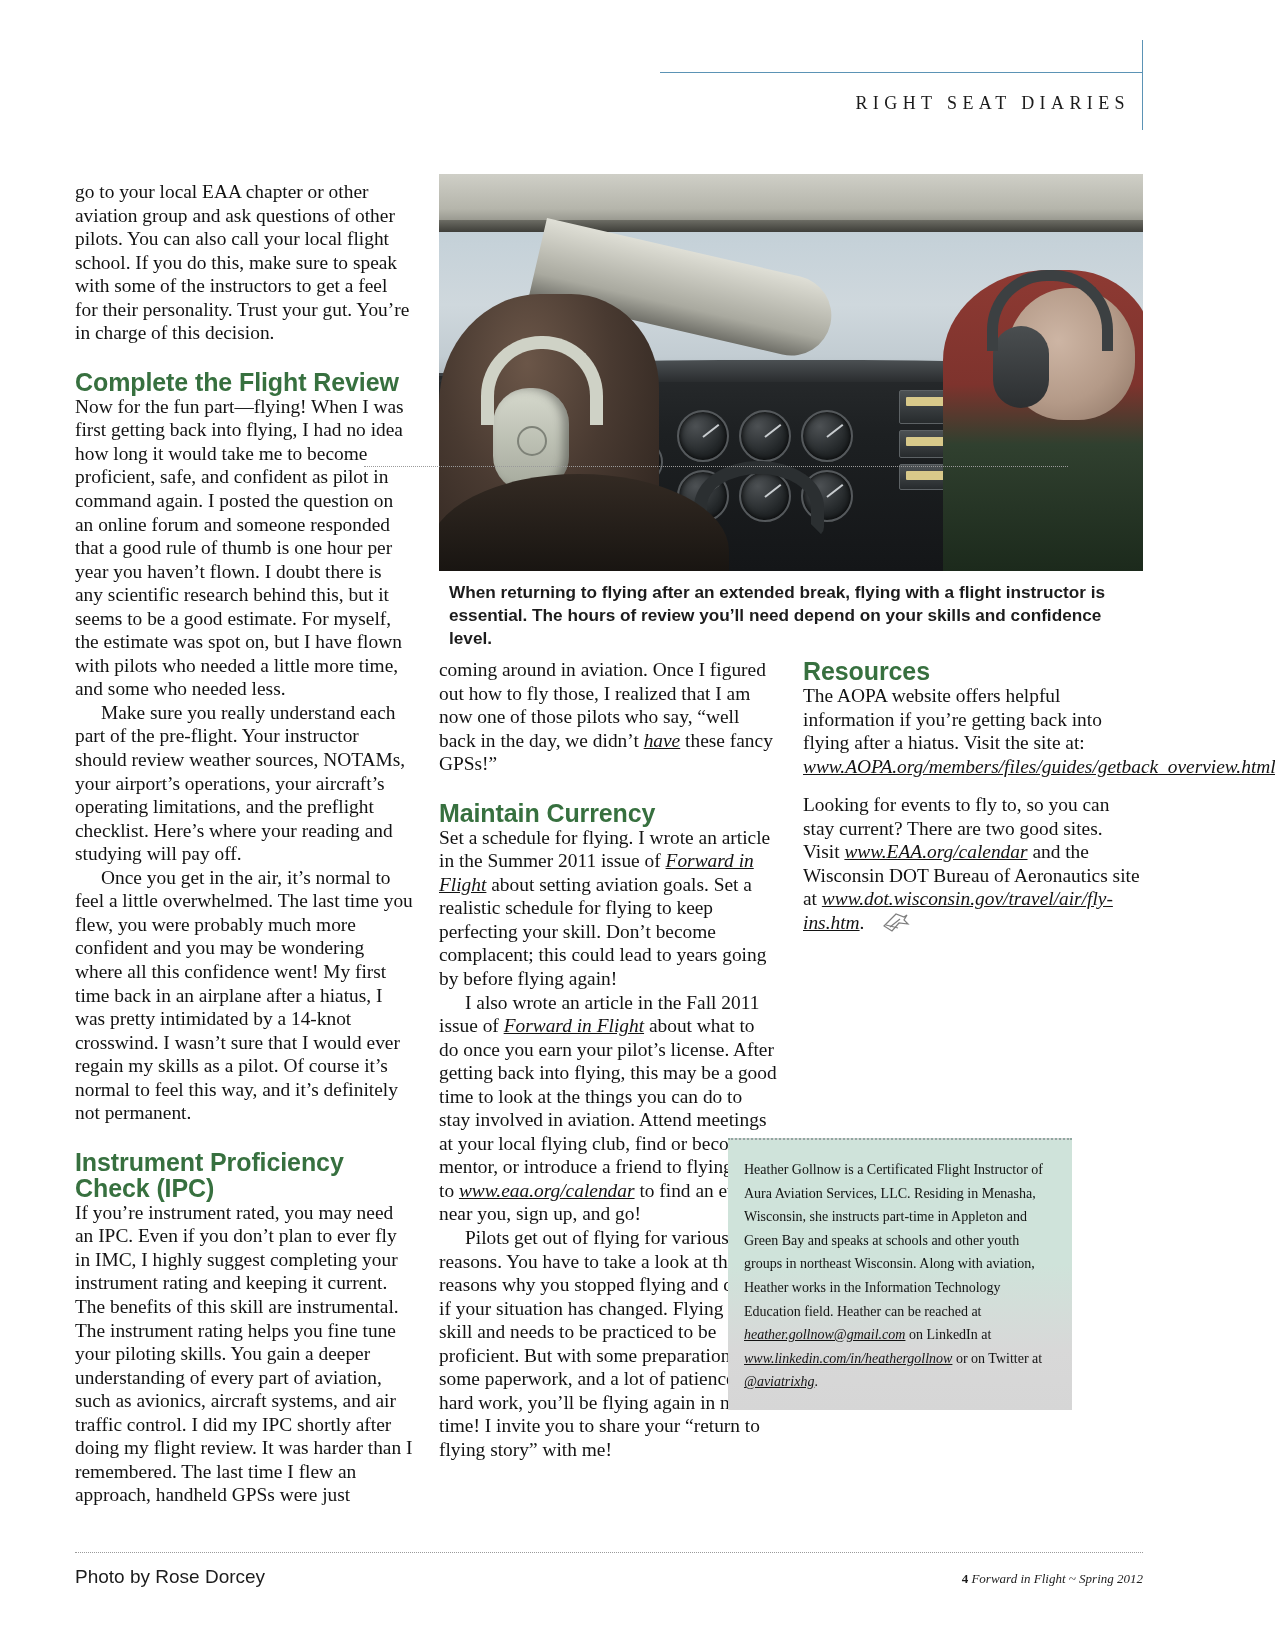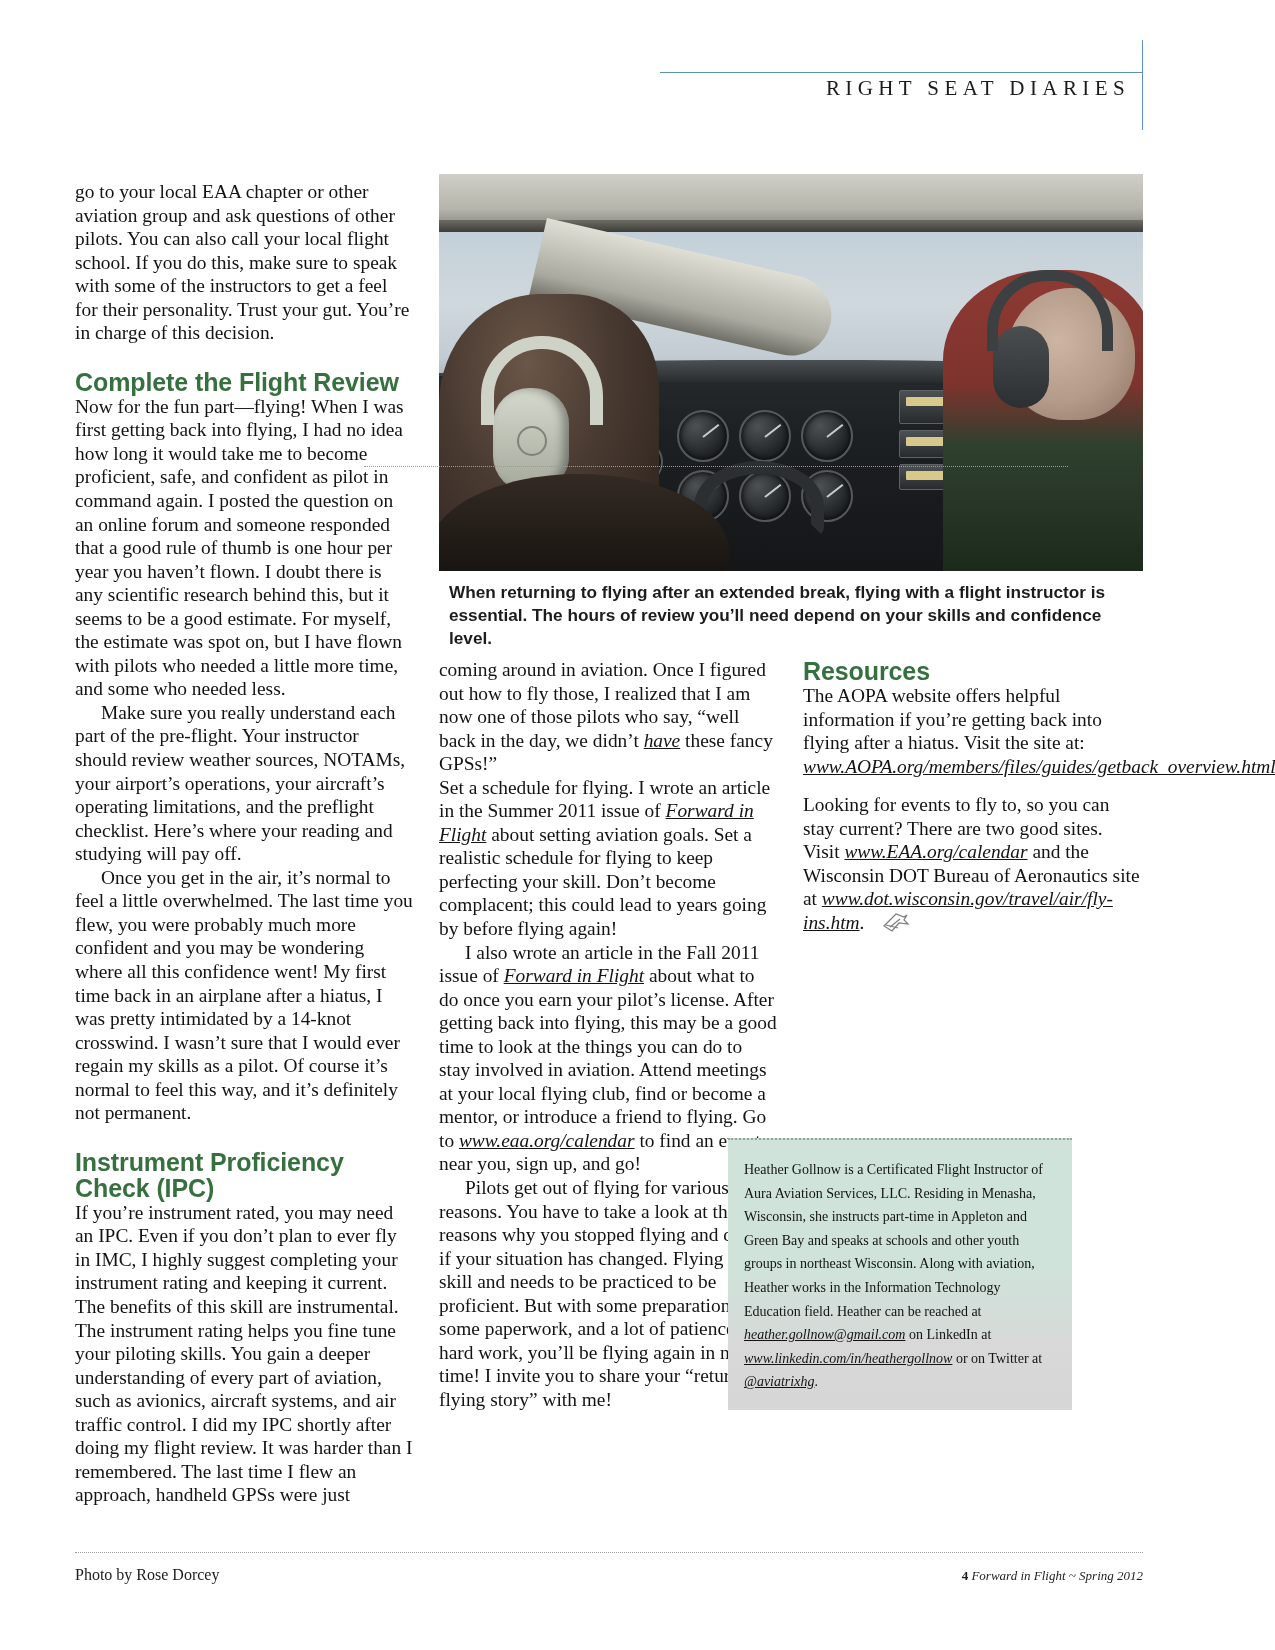--- a/index.html
+++ b/index.html
@@ -28,23 +28,23 @@
     border-top: 1.6px solid #5b93b5;
   }
   .header-rule-v {
     position: absolute;
     left: 1142px; top: 40px;
     width: 0; height: 90px;
     border-left: 1.6px solid #5b93b5;
   }
   .header-title {
     position: absolute;
-    right: 145px; top: 76px;
+    right: 145px; top: 93px;
     font-family: "Liberation Serif", serif;
-    font-size: 21px;
+    font-size: 18px;
     letter-spacing: 5.4px;
     color: #1b1b1b;
     white-space: nowrap;
   }
 
   
   .content {
     position: absolute;
     left: 75px; top: 168px;
     width: 1068px;
@@ -246,22 +246,22 @@
   
   .footer {
     position: absolute;
     left: 75px; top: 1566px;
     width: 1068px;
     display: flex;
     justify-content: space-between;
     align-items: baseline;
   }
   .footer-left {
-    font-family: Liberation Serif, serif;
-    font-size: 16px;
+    font-family: Liberation Sans, sans-serif;
+    font-size: 19px;
     color: #1c1c1c;
   }
   .footer-right {
     font-family: "Liberation Serif", serif;
     font-size: 13px;
     color: #1c1c1c;
   }
   .footer-right .pg { font-weight: bold; font-style: normal; }
   .footer-right .ttl { font-style: italic; }
 
@@ -333,20 +333,21 @@
     <p class="indent">Make sure you really understand each part of the pre-flight. Your instructor should review weather sources, NOTAMs, your airport’s operations, your aircraft’s operating limitations, and the preflight checklist. Here’s where your reading and studying will pay off.</p>
     <p class="indent">Once you get in the air, it’s normal to feel a little overwhelmed. The last time you flew, you were probably much more confident and you may be wondering where all this confidence went! My first time back in an airplane after a hiatus, I was pretty intimidated by a 14-knot crosswind. I wasn’t sure that I would ever regain my skills as a pilot. Of course it’s normal to feel this way, and it’s definitely not permanent.</p>
 
     <h2 class="section">Instrument Proficiency Check (IPC)</h2>
     <p>If you’re instrument rated, you may need an IPC. Even if you don’t plan to ever fly in IMC, I highly suggest completing your instrument rating and keeping it current. The benefits of this skill are instrumental. The instrument rating helps you fine tune your piloting skills. You gain a deeper understanding of every part of aviation, such as avionics, aircraft systems, and air traffic control. I did my IPC shortly after doing my flight review. It was harder than I remembered. The last time I flew an approach, handheld GPSs were just</p>
   </div>
 
   <div class="col-mid">
     <p><span>coming around in aviation. Once I figured out how to fly those, I realized that I am now one of those pilots who say, “well back in the day, we didn’t </span><em>have</em><span> these fancy GPSs!”</span></p>
 
+    <h2 class="section">Maintain Currency</h2>
     <p><span>Set a schedule for flying. I wrote an article in the Summer 2011 issue of </span><em>Forward in Flight</em><span> about setting aviation goals. Set a realistic schedule for flying to keep perfecting your skill. Don’t become complacent; this could lead to years going by before flying again!</span></p>
     <p class="indent"><span>I also wrote an article in the Fall 2011 issue of </span><em>Forward in Flight</em><span> about what to do once you earn your pilot’s license. After getting back into flying, this may be a good time to look at the things you can do to stay involved in aviation. Attend meetings at your local flying club, find or become a mentor, or introduce a friend to flying. Go to </span><em>www.eaa.org/calendar</em><span> to find an event near you, sign up, and go!</span></p>
     <p class="indent">Pilots get out of flying for various reasons. You have to take a look at the reasons why you stopped flying and decide if your situation has changed. Flying is a skill and needs to be practiced to be proficient. But with some preparation, some paperwork, and a lot of patience and hard work, you’ll be flying again in no time! I invite you to share your “return to flying story” with me!</p>
   </div>
 
   <div class="col-right">
     <h2 class="section" style="margin-top:0">Resources</h2>
     <p><span>The AOPA website offers helpful information if you’re getting back into flying after a hiatus. Visit the site at: </span><em>www.AOPA.org/members/files/guides/getback_overview.html#flightreview</em></p>
     <p class="gap"><span>Looking for events to fly to, so you can stay current? There are two good sites. Visit </span><em>www.EAA.org/calendar</em><span> and the Wisconsin DOT Bureau of Aeronautics site at </span><em>www.dot.wisconsin.gov/travel/air/fly-ins.htm</em><span>.</span><span class="endmark"><svg viewBox="0 0 30 24" width="30" height="24" aria-hidden="true">
             <g fill="none" stroke="#7d7d7d" stroke-width="1.2">

